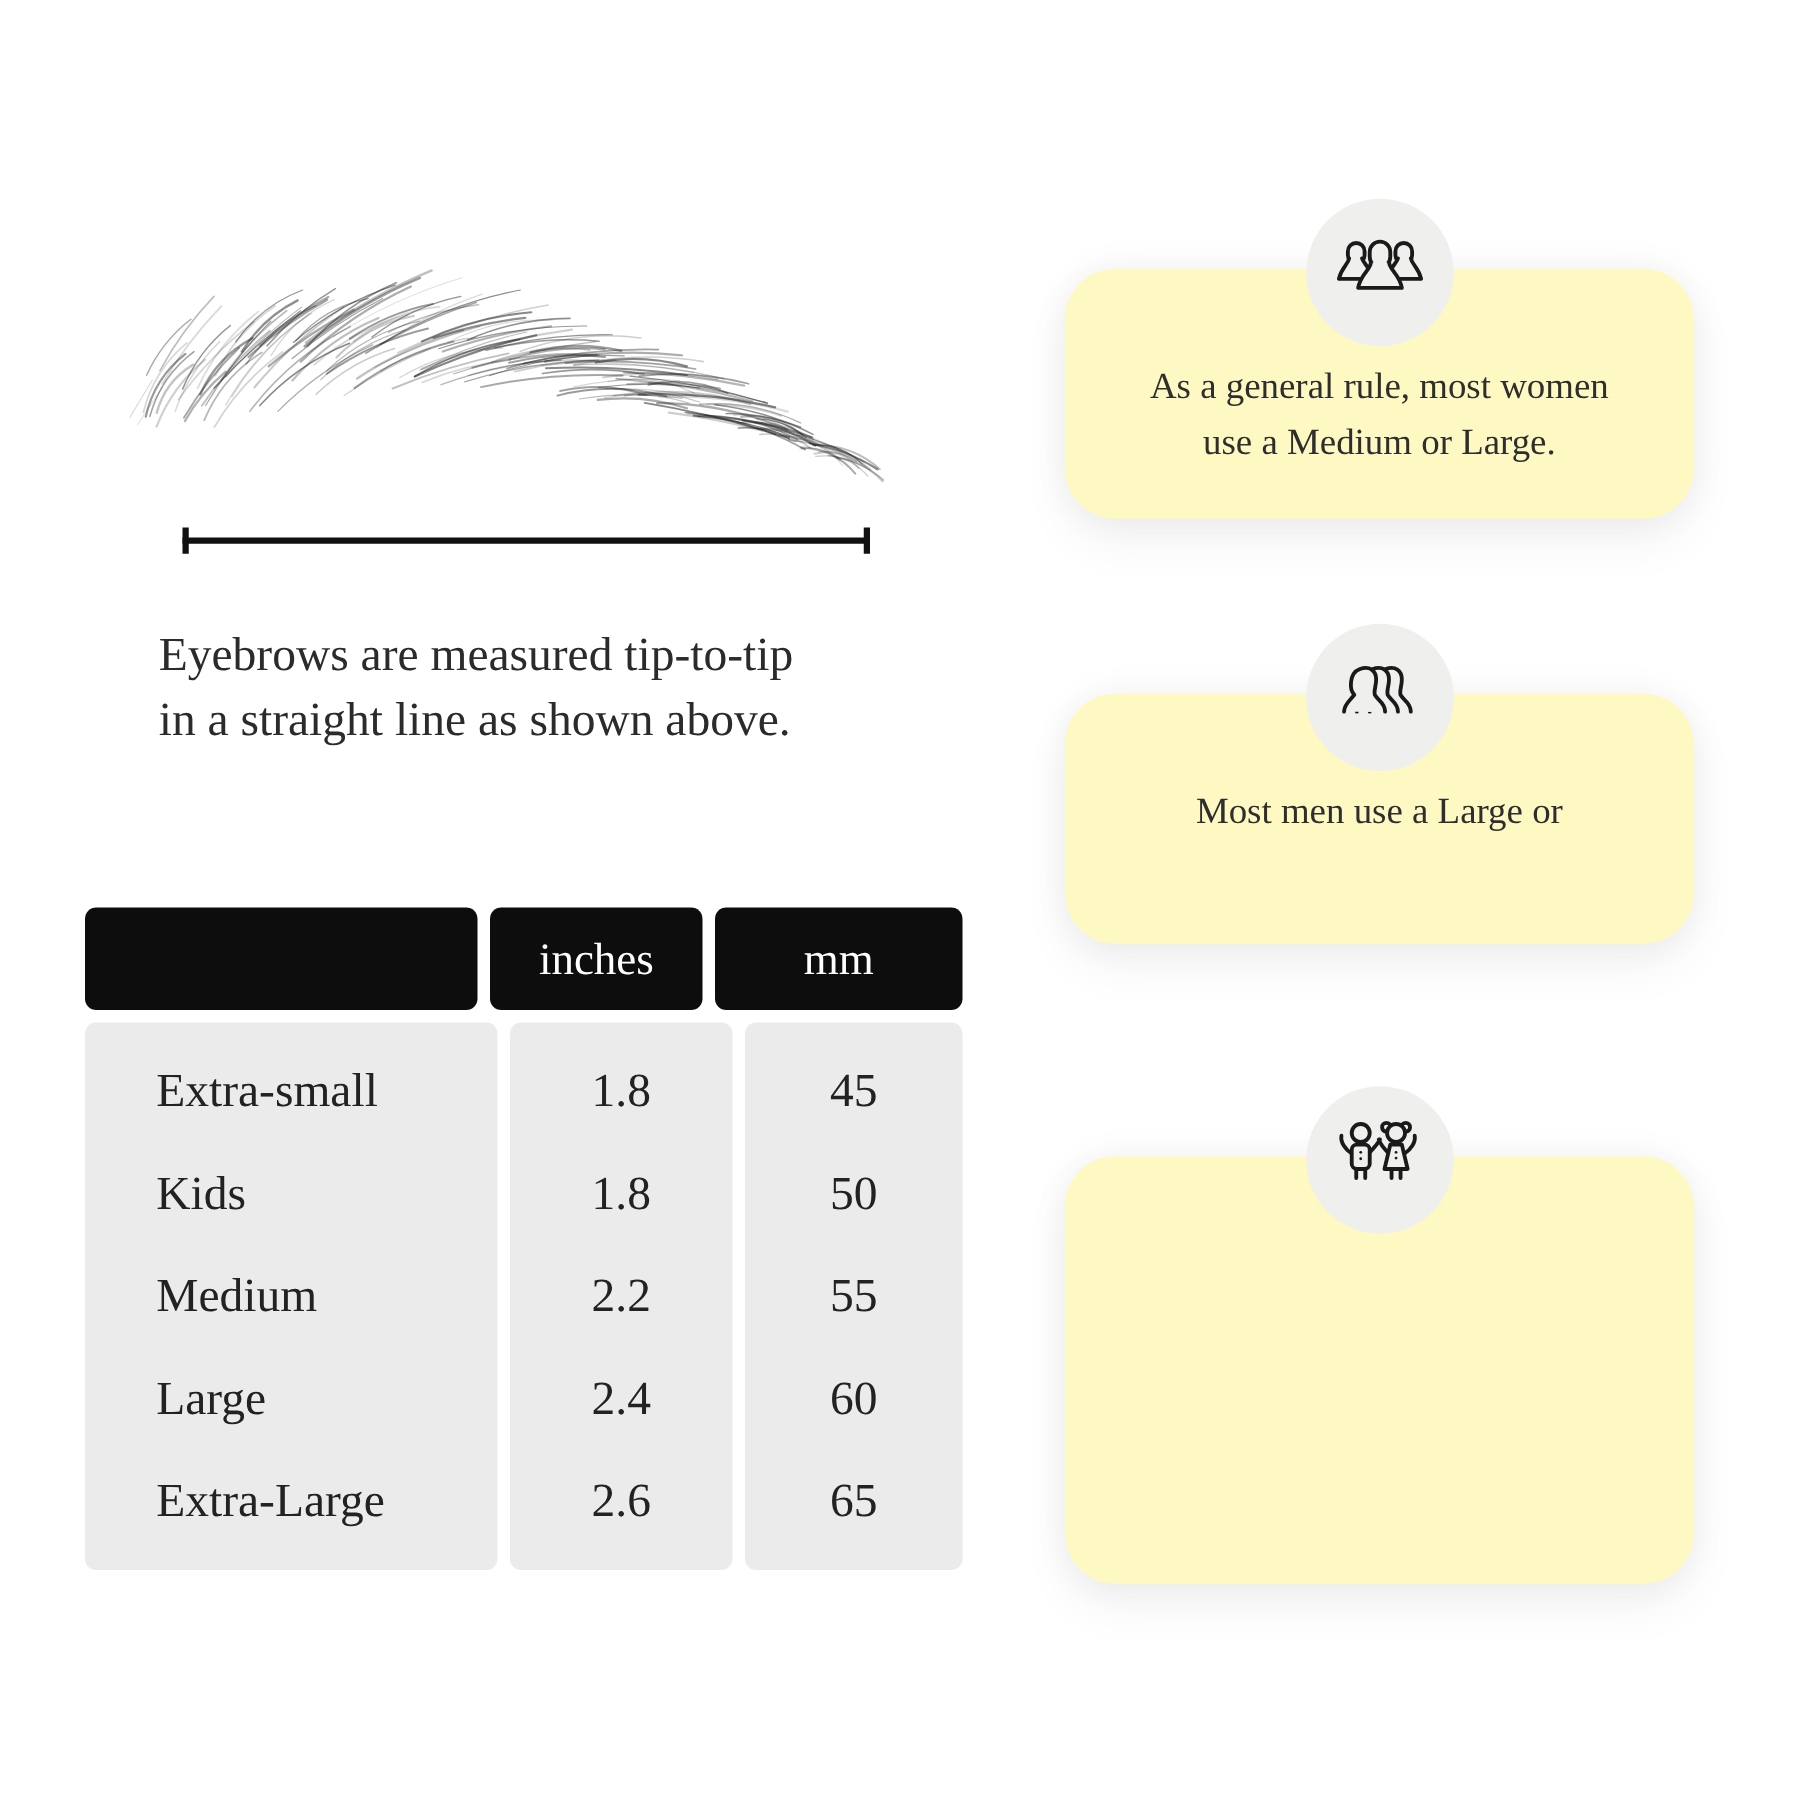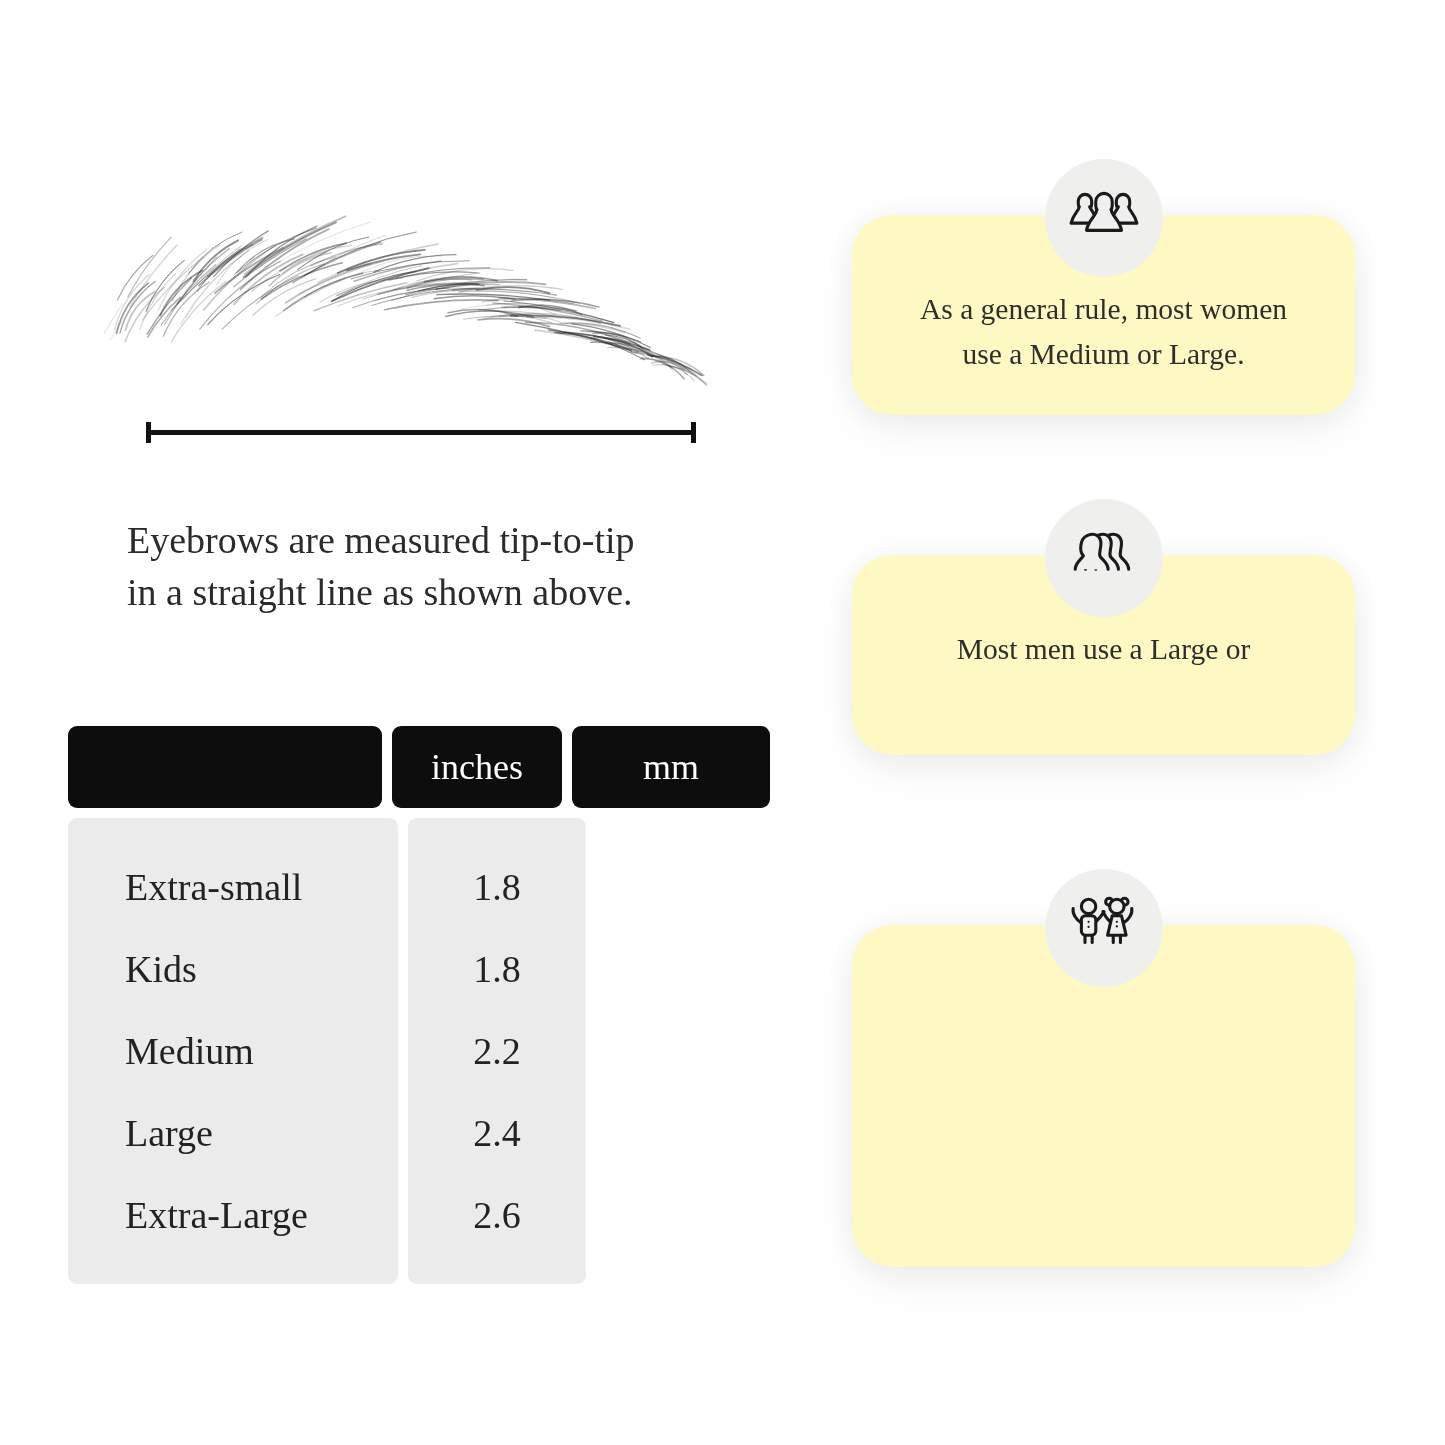--- a/index.html
+++ b/index.html
@@ -7,28 +7,28 @@
     position:relative;width:1445px;height:1445px;background:#ffffff;overflow:hidden;
     font-family:"Liberation Serif","DejaVu Serif",serif;color:#2d2d2d;
   }
   
   .eyebrow-wrap{position:absolute;left:100px;top:232px;width:620px;height:168px;}
   .eyebrow-wrap svg{overflow:visible;display:block;}
   .measure-line{position:absolute;left:146px;top:430px;width:550px;height:5px;background:#111;}
   .measure-tick{position:absolute;top:422px;width:5px;height:21px;background:#111;}
   .tick-left{left:146px;}
   .tick-right{left:691px;}
-  .caption{position:absolute;left:127px;top:498px;font-size:38px;line-height:52px;color:#2b2b2b;margin-top:16px;}
+  .caption{position:absolute;left:127px;top:498px;font-size:38px;line-height:52px;color:#2b2b2b;}
   
   .size-table{position:absolute;left:68px;top:726px;width:702px;}
   .thead{display:flex;gap:10px;height:82px;margin-bottom:10px;}
   .th{background:#0d0d0d;border-radius:9px;color:#ffffff;display:flex;align-items:center;justify-content:center;font-size:36px;}
   .th.c1{width:330px;}  .th.c2{width:178px;}  .th.c3{width:208px;}
   .tbody{display:flex;gap:10px;}
-  .tcol{background:#ebebeb;border-radius:9px;height:410px;padding:28px 0;display:flex;flex-direction:column;justify-content:flex-end;}
+  .tcol{background:#ebebeb;border-radius:9px;height:410px;padding:14px 0;display:flex;flex-direction:column;justify-content:flex-end;}
   .tcol.c1{width:330px;}  .tcol.c2{width:178px;}  .tcol.c3{width:174px;}
   .tcell{height:82px;display:flex;align-items:center;justify-content:center;font-size:38px;color:#222;}
   .tcol.c1 .tcell{justify-content:flex-start;padding-left:57px;}
   
   .card{position:absolute;left:852px;width:503px;background:#fef9c3;border-radius:40px;
         box-shadow:0 0 30px rgba(0,0,0,.055), 0 18px 40px rgba(0,0,0,.05);}
   .card1{top:215px;height:200px;}
   .card2{top:555px;height:200px;}
   .card3{top:925px;height:342px;}
   .icon-circle{position:absolute;left:50%;top:-56px;transform:translateX(-50%);
@@ -232,20 +232,27 @@
         <div class="tcell">Large</div>
         <div class="tcell">Extra-Large</div>
       </div>
       <div class="tcol c2">
         <div class="tcell">1.8</div>
         <div class="tcell">1.8</div>
         <div class="tcell">2.2</div>
         <div class="tcell">2.4</div>
         <div class="tcell">2.6</div>
       </div>
+      <div class="tcol c3">
+        <div class="tcell">45</div>
+        <div class="tcell">50</div>
+        <div class="tcell">55</div>
+        <div class="tcell">60</div>
+        <div class="tcell">65</div>
+      </div>
     </div>
   </div>
 
   <div class="card card1">
     <div class="icon-circle">
       <svg width="74" height="74" viewBox="0 0 72 72">
         <g stroke="#1a1a1a" stroke-width="3" fill="#efefee" stroke-linecap="round" stroke-linejoin="round">
           <rect x="11" y="13" width="13" height="16" rx="6.5"></rect>
           <path d="M12,25 C11,30 6,32 4,41 L30,41 C28,31 23,29 22,25"></path>
           <rect x="48" y="13" width="13" height="16" rx="6.5"></rect>

